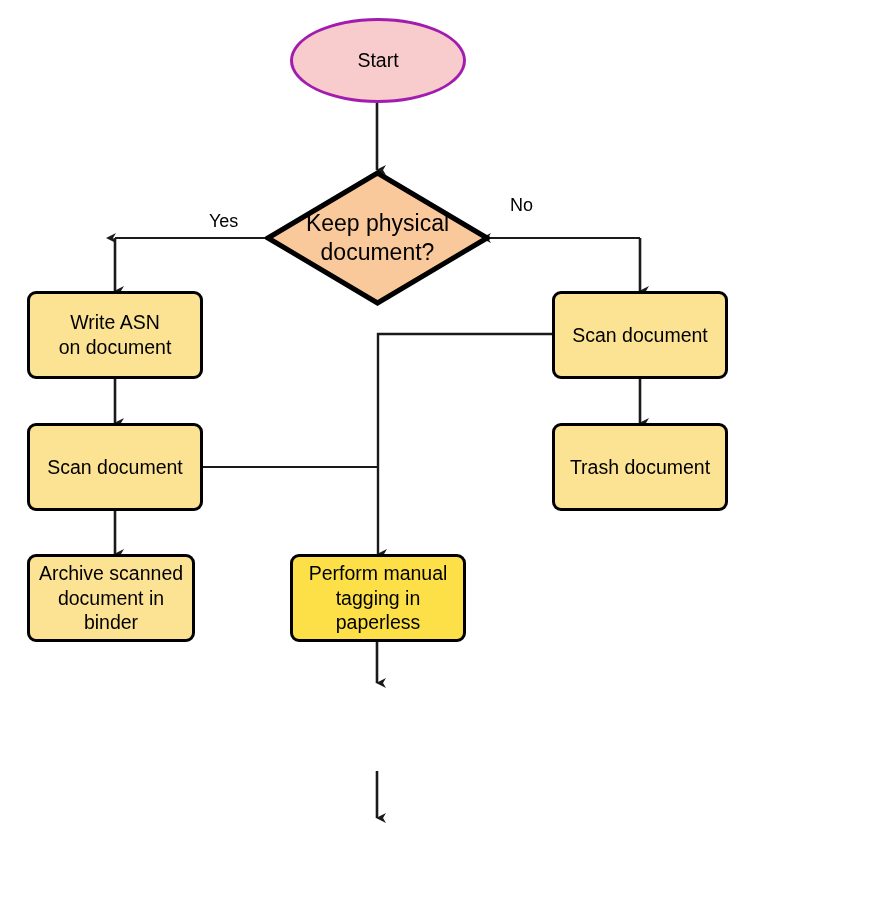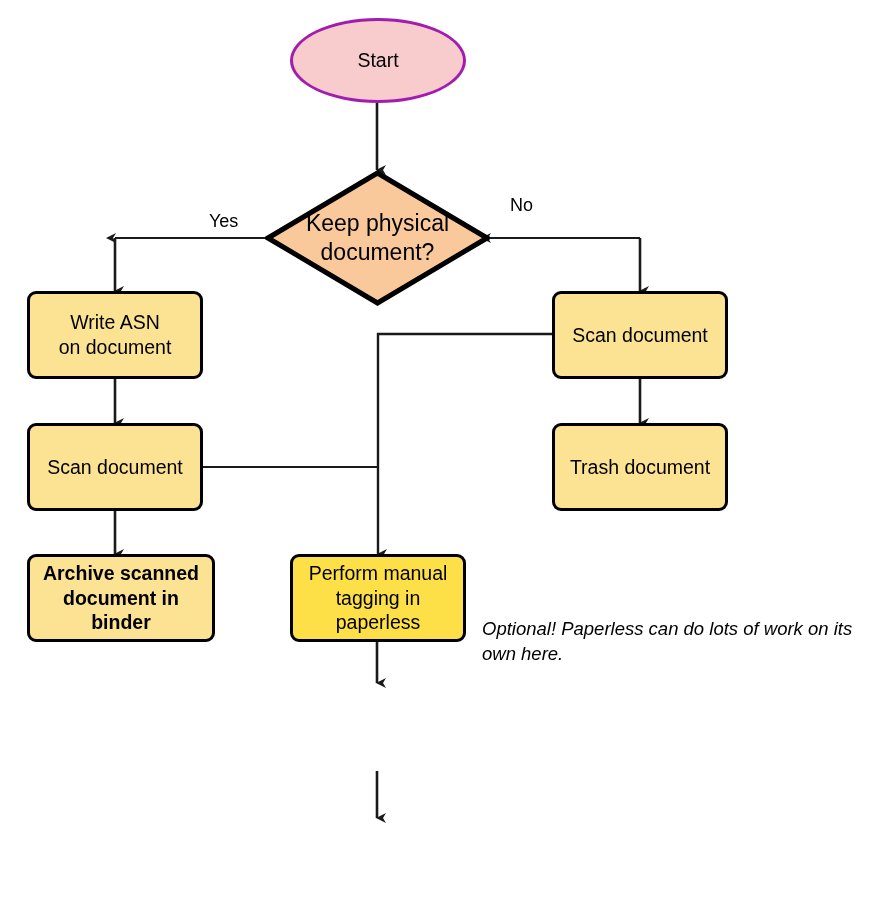--- a/index.html
+++ b/index.html
@@ -148,21 +148,21 @@
 
   <div class="node node-process" style="left:27px; top:291px; width:176px; height:88px; background:#fce293;">
     <span>Write ASN
 on document</span>
   </div>
 
   <div class="node node-process" style="left:27px; top:423px; width:176px; height:88px; background:#fce293;">
     <span>Scan document</span>
   </div>
 
-  <div class="node node-process" style="left:27px; top:554px; width:188px; height:88px; background:#fce293;font-weight:bold;">
+  <div class="node node-process" style="left:27px; top:554px; width:168px; height:88px; background:#fce293;">
     <span>Archive scanned
 document in
 binder</span>
   </div>
 
   <div class="node node-process" style="left:552px; top:291px; width:176px; height:88px; background:#fce293;">
     <span>Scan document</span>
   </div>
 
   <div class="node node-process" style="left:552px; top:423px; width:176px; height:88px; background:#fce293;justify-content:center;">
@@ -170,17 +170,14 @@
   </div>
 
   <div class="node node-process" style="left:290px; top:554px; width:176px; height:88px; background:#fde047;">
     <span>Perform manual
 tagging in
 paperless</span>
   </div>
 
 
 
-  <div class="annotation" style="left:482px; top:592px;">
-    <span>Optional! Paperless can do lots of work on its own here.</span>
-  </div>
 
 </div>
 
 </body></html>

